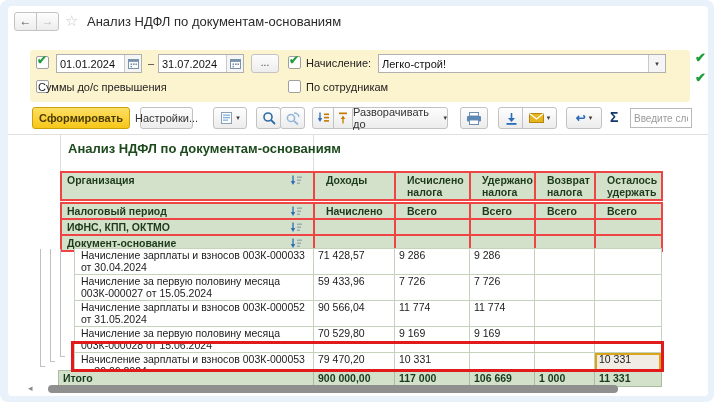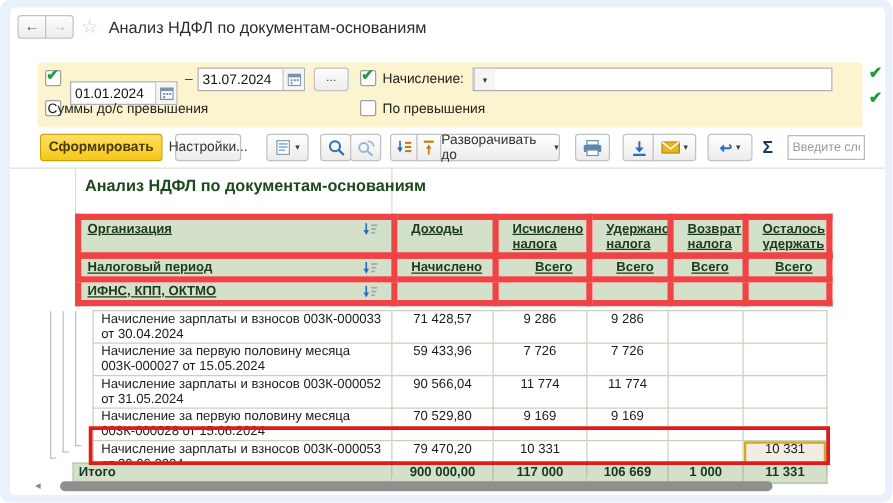--- a/index.html
+++ b/index.html
@@ -52,27 +52,27 @@
     font-family:"Liberation Sans", sans-serif; }
   .srch::placeholder { color:#9a9a9a; }
 
   
   .sheet-top { position:absolute; left:0; top:128px; width:700px; height:1px; background:#e0e0e0; }
   .vline { position:absolute; top:129px; width:1px; height:36px; background:#dcdcdc; }
   .rtitle { position:absolute; left:60px; top:135px; font-size:13px;
     font-weight:bold; color:#1d4a1d; }
   table { border-collapse:collapse; table-layout:fixed; position:absolute; }
   td { overflow:hidden; }
-  .hd td { border:5px solid #ef4444; background:#d4e1ca; font-size:10.5px;
-    font-weight:bold; color:#1c3a1c; padding:1px 11px; vertical-align:top; line-height:12px;text-decoration:underline; }
+  .hd td { border:2px solid #ef4444; background:#d4e1ca; font-size:10.5px;
+    font-weight:bold; color:#1c3a1c; padding:1px 11px; vertical-align:top; line-height:12px; }
   .hd td.grp { padding-left:5px; }
   .grpflex { display:flex; justify-content:space-between; align-items:center; }
   .dt td { border:1px solid #c6d3bc; background:#fff; font-size:10.5px;
     color:#1b1b1b; padding:1px 4px 1px 6px; vertical-align:top; line-height:11.5px; }
-  .dt td.num, .hd td.num, .tt td.num { text-align:center; padding:1px 4px; white-space:nowrap; }
+  .dt td.num, .hd td.num, .tt td.num { text-align:left; padding:1px 4px; white-space:nowrap; }
   .dt td.sel { background:#f1ede5; box-shadow:inset 0 0 0 2px #d9a51d; }
   .tt td { border:1px solid #a9bc9e; background:#d4e1ca; font-size:10.5px;
     font-weight:bold; color:#15391c; padding:0 4px; line-height:13px; }
   .bracket { position:absolute; width:5px; border-left:1px solid #c0c0c0;
     border-bottom:1px solid #c0c0c0; }
   .redrect { position:absolute; left:63px; top:335px; width:593px; height:31px;
     border:3px solid #e11b1b; z-index:6; pointer-events:none; }
   .scroll-arrow { position:absolute; left:20px; top:377px; font-size:9px; color:#8a8a8a; }
   .scroll-thumb { position:absolute; left:40px; top:379px; width:570px; height:8px;
     background:#8f8f8f; border-radius:4px; }
@@ -85,21 +85,21 @@
 
   <span class="navbtn back"><span>←</span></span>
   <span class="navbtn fwd"><span>→</span></span>
   <span class="star">☆</span>
   <span class="wtitle">Анализ НДФЛ по документам-основаниям</span>
 
   <div class="panel">
     <span class="cb" style="left:6px;top:6px;">
           <span class="tick">✔</span>
         </span>
-    <div class="field" style="left:26px;top:15px;width:86px;">
+    <div class="field" style="left:26px;top:4px;width:86px;">
       <span class="val">01.01.2024</span>
       <span class="seg">
         <svg width="11" height="11">
               <rect x="0.5" y="1.5" width="10" height="9" fill="#fff" stroke="#7a93ad"></rect>
               <rect x="0.5" y="1.5" width="10" height="2.4" fill="#7a93ad"></rect>
               <rect x="2.5" y="5.4" width="1.6" height="1.6" fill="#7a93ad"></rect>
               <rect x="5" y="5.4" width="1.6" height="1.6" fill="#7a93ad"></rect>
               <rect x="7.4" y="5.4" width="1.6" height="1.6" fill="#7a93ad"></rect>
               <rect x="2.5" y="7.8" width="1.6" height="1.6" fill="#7a93ad"></rect>
             </svg>
@@ -119,29 +119,30 @@
             </svg>
       </span>
     </div>
     <span class="mini" style="left:221px;top:4px;width:28px;">...</span>
 
     <span class="cb" style="left:258px;top:6px;">
           <span class="tick">✔</span>
         </span>
     <span class="lbl" style="left:276px;top:7px;">Начисление:</span>
     <div class="field" style="left:348px;top:4px;width:288px;">
+      <span class="val">Легко-строй!</span>
       <span class="seg">
             <span class="ddarrow">▾</span>
           </span>
     </div>
 
     <span class="cb" style="left:6px;top:30px;"></span>
     <span class="lbl" style="left:8px;top:31px;">Суммы до/с превышения</span>
     <span class="cb" style="left:258px;top:30px;"></span>
-    <span class="lbl" style="left:276px;top:31px;">По превышения</span>
+    <span class="lbl" style="left:276px;top:31px;">По сотрудникам</span>
   </div>
   <span class="side-check" style="top:44px;">✔</span>
   <span class="side-check" style="top:64px;">✔</span>
 
   <div class="tb yellow" style="left:24px;width:98px;">
         <span>Сформировать</span>
       </div>
   <div class="tb" style="left:132px;width:53px;">
         <span>Настройки...</span>
       </div>
@@ -255,21 +256,21 @@
   <table class="hd" style="left:52px;top:196px;width:602px;">
     <colgroup>
           <col style="width:253px">
           <col style="width:81px">
           <col style="width:75px">
           <col style="width:65px">
           <col style="width:60px">
           <col style="width:67px">
         </colgroup>
     <tbody>
-          <tr style="height:14px;text-align:right;">
+          <tr style="height:14px;">
       <td class="grp">
               <span class="grpflex">
                 <span>Налоговый период</span>
                 <svg width="12" height="11">
                   <path d="M3 0.5 V7" stroke="#2b6cb8" stroke-width="1.3" fill="none"></path>
                   <path d="M0.8 6 L3 10 L5.2 6 Z" fill="#2b6cb8"></path>
                   <rect x="7" y="1.5" width="5" height="1.4" fill="#9aa7b5"></rect>
                   <rect x="7" y="4.5" width="4" height="1.4" fill="#9aa7b5"></rect>
                   <rect x="7" y="7.5" width="3" height="1.4" fill="#9aa7b5"></rect>
                 </svg>
@@ -293,20 +294,39 @@
                   <rect x="7" y="7.5" width="3" height="1.4" fill="#9aa7b5"></rect>
                 </svg>
               </span>
             </td>
       <td></td>
             <td></td>
             <td></td>
             <td></td>
             <td></td>
     </tr>
+    <tr style="height:16px;">
+      <td class="grp">
+              <span class="grpflex">
+                <span>Документ-основание</span>
+                <svg width="12" height="11">
+                  <path d="M3 0.5 V7" stroke="#2b6cb8" stroke-width="1.3" fill="none"></path>
+                  <path d="M0.8 6 L3 10 L5.2 6 Z" fill="#2b6cb8"></path>
+                  <rect x="7" y="1.5" width="5" height="1.4" fill="#9aa7b5"></rect>
+                  <rect x="7" y="4.5" width="4" height="1.4" fill="#9aa7b5"></rect>
+                  <rect x="7" y="7.5" width="3" height="1.4" fill="#9aa7b5"></rect>
+                </svg>
+              </span>
+            </td>
+      <td></td>
+            <td></td>
+            <td></td>
+            <td></td>
+            <td></td>
+    </tr>
   </tbody>
       </table>
 
   <div class="bracket" style="left:32px;top:243px;height:118px;"></div>
   <div class="bracket" style="left:42px;top:243px;height:113px;"></div>
   <div class="bracket" style="left:52px;top:243px;height:108px;"></div>
 
   <table class="dt" style="left:66px;top:242px;width:588px;">
     <colgroup>
           <col style="width:239px">

